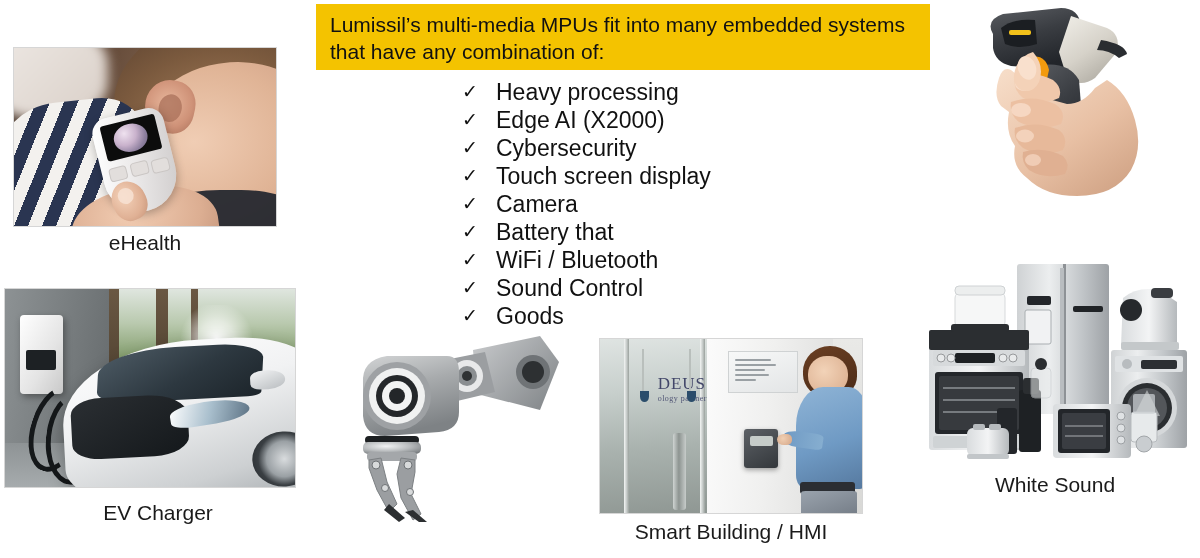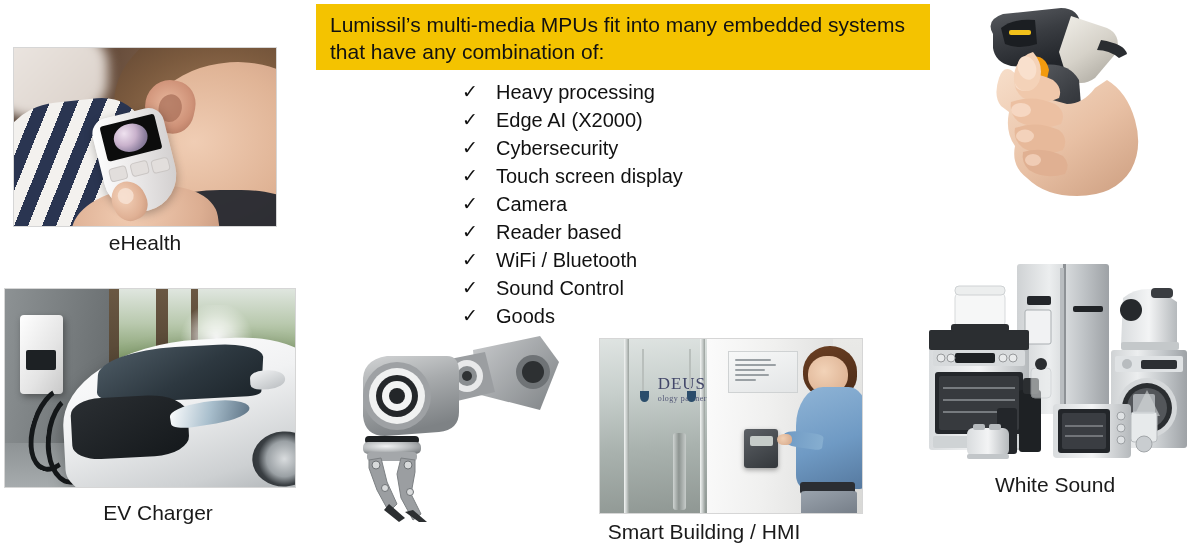--- a/index.html
+++ b/index.html
@@ -30,21 +30,21 @@
     margin:0;padding:7px 14px 0 14px;
     font-size:21px;line-height:27px;color:#111;
   }
 
   
   #checklist{position:absolute;left:462px;top:78px;width:420px;}
   #checklist .row{display:flex;align-items:flex-start;height:28px;}
   #checklist .tick{
     width:34px;flex:0 0 34px;font-size:19px;color:#111;line-height:28px;
   }
-  #checklist .txt{font-size:20px;line-height:28px;color:#111;}
+  #checklist .txt{font-size:23px;line-height:28px;color:#111;}
 
   
   .eh-bg{position:absolute;inset:0;background:
      radial-gradient(circle at 74% 22%, #8a6a52 0%, #6e5340 34%, #5b4334 55%, #3d2c22 100%);}
   .eh-hair{position:absolute;left:38%;top:-20%;width:90%;height:92%;
      background:radial-gradient(ellipse at 40% 60%, #a07a58 0%, #7b5a3e 45%, #4e382a 100%);
      border-radius:50% 45% 40% 55%;transform:rotate(-10deg);}
   .eh-face{position:absolute;left:46%;top:8%;width:78%;height:104%;
      background:radial-gradient(ellipse at 30% 40%, #f0cdb4 0%, #e0b496 48%, #c2907a 100%);
      border-radius:48% 52% 46% 54%;transform:rotate(-8deg);}
@@ -192,21 +192,21 @@
     <div class="row">
       <span class="tick">✓</span>
       <span class="txt">Touch screen display</span>
     </div>
     <div class="row">
       <span class="tick">✓</span>
       <span class="txt">Camera</span>
     </div>
     <div class="row">
       <span class="tick">✓</span>
-      <span class="txt">Reader based</span>
+      <span class="txt">Battery that</span>
     </div>
     <div class="row">
       <span class="tick">✓</span>
       <span class="txt">WiFi / Bluetooth</span>
     </div>
     <div class="row">
       <span class="tick">✓</span>
       <span class="txt">Sound Control</span>
     </div>
     <div class="row">
@@ -349,21 +349,21 @@
         <div class="sb-head"></div>
         <div class="sb-body">
           <div class="sb-arm"></div>
           <div class="sb-hand"></div>
         </div>
         <div class="sb-belt"></div>
         <div class="sb-pants"></div>
       </div>
     </div>
   </div>
-  <div class="caption" style="left:572px;top:519px;width:264px;">Smart Building / HMI</div>
+  <div class="caption" style="left:599px;top:519px;width:264px;">Smart Building / HMI</div>
 
   <div class="photo" style="left:975px;top:0px;width:225px;height:205px;">
     <div class="inner">
       <svg class="sc" viewBox="0 0 225 205" preserveAspectRatio="none">
         <defs>
           <linearGradient id="dk" x1="0" y1="0" x2="0.4" y2="1">
             <stop offset="0" stop-color="#5a5d62"></stop>
             <stop offset="0.5" stop-color="#3a3d42"></stop>
             <stop offset="1" stop-color="#22252a"></stop>
           </linearGradient>

